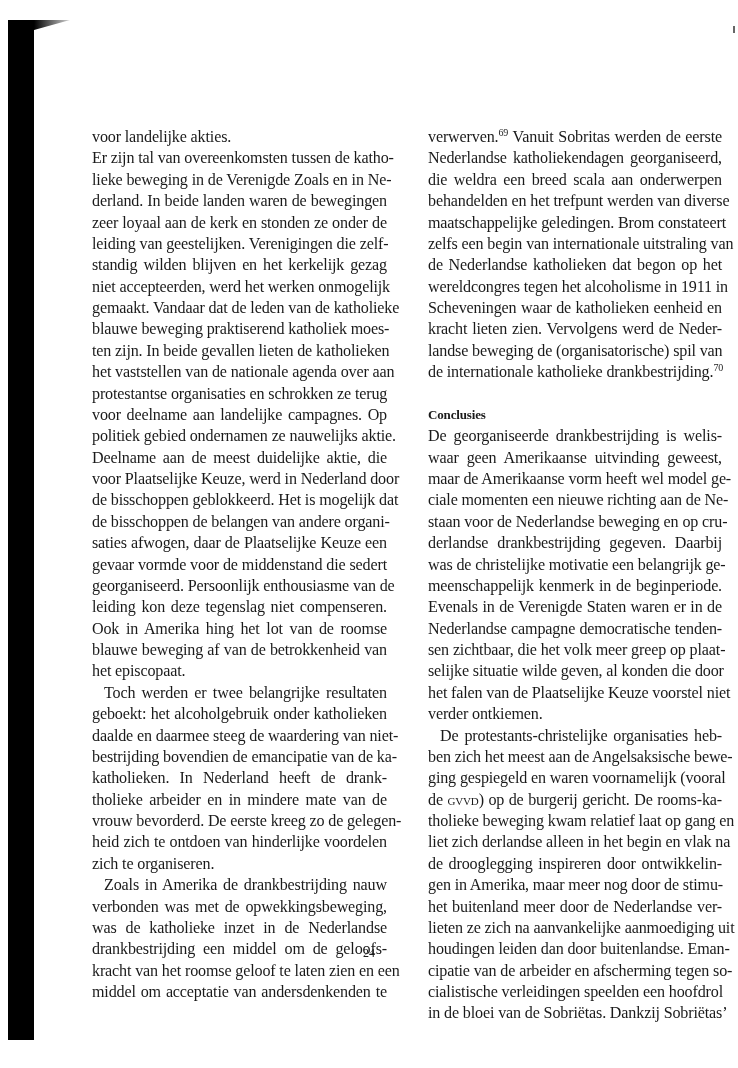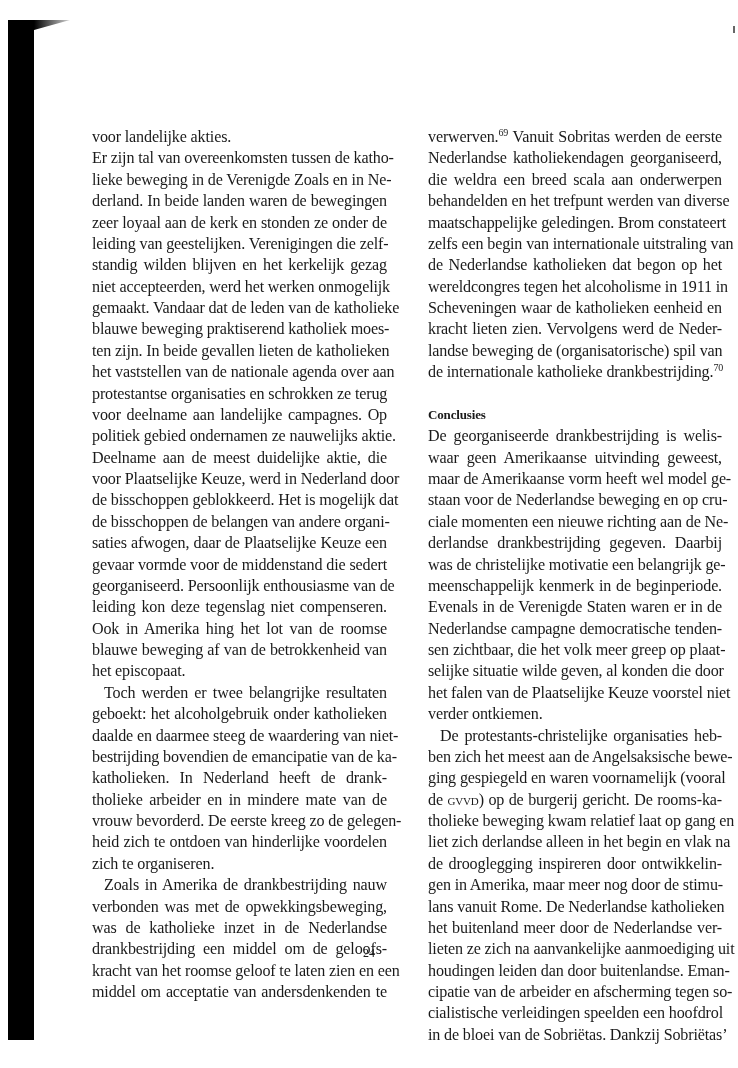--- a/index.html
+++ b/index.html
@@ -108,40 +108,39 @@
       <span class="line"><span>Scheveningen waar de katholieken eenheid en</span></span>
       <span class="line"><span>kracht lieten zien. Vervolgens werd de Neder-</span></span>
       <span class="line"><span>landse beweging de (organisatorische) spil van</span></span>
       <span class="line last"><span>de internationale katholieke drankbestrijding.</span><sup>70</sup></span>
     </div>
   <div class="heading">Conclusies</div>
   <div id="col-right-concl">
       <span class="line"><span>De georganiseerde drankbestrijding is welis-</span></span>
       <span class="line"><span>waar geen Amerikaanse uitvinding geweest,</span></span>
       <span class="line"><span>maar de Amerikaanse vorm heeft wel model ge-</span></span>
+      <span class="line"><span>ciale momenten een nieuwe richting aan de Ne-</span></span>
       <span class="line"><span>staan voor de Nederlandse beweging en op cru-</span></span>
-      <span class="line"><span>ciale momenten een nieuwe richting aan de Ne-</span></span>
       <span class="line"><span>derlandse drankbestrijding gegeven. Daarbij</span></span>
       <span class="line"><span>was de christelijke motivatie een belangrijk ge-</span></span>
       <span class="line"><span>meenschappelijk kenmerk in de beginperiode.</span></span>
       <span class="line"><span>Evenals in de Verenigde Staten waren er in de</span></span>
       <span class="line"><span>Nederlandse campagne democratische tenden-</span></span>
       <span class="line"><span>sen zichtbaar, die het volk meer greep op plaat-</span></span>
       <span class="line"><span>selijke situatie wilde geven, al konden die door</span></span>
       <span class="line"><span>het falen van de Plaatselijke Keuze voorstel niet</span></span>
       <span class="line last"><span>verder ontkiemen.</span></span>
       <span class="line indent"><span>De protestants-christelijke organisaties heb-</span></span>
       <span class="line"><span>ben zich het meest aan de Angelsaksische bewe-</span></span>
       <span class="line"><span>ging gespiegeld en waren voornamelijk (vooral</span></span>
       <span class="line"><span>de </span><span class="smallcaps">gvvd</span><span>) op de burgerij gericht. De rooms-ka-</span></span>
       <span class="line"><span>tholieke beweging kwam relatief laat op gang en</span></span>
       <span class="line"><span>liet zich derlandse alleen in het begin en vlak na</span></span>
       <span class="line"><span>de drooglegging inspireren door ontwikkelin-</span></span>
       <span class="line"><span>gen in Amerika, maar meer nog door de stimu-</span></span>
-      <span class="line"><span>lans vanuit Rome. De Nederlandse katholieken</span></span>
       <span class="line"><span>het buitenland meer door de Nederlandse ver-</span></span>
       <span class="line"><span>lieten ze zich na aanvankelijke aanmoediging uit</span></span>
       <span class="line"><span>houdingen leiden dan door buitenlandse. Eman-</span></span>
       <span class="line"><span>cipatie van de arbeider en afscherming tegen so-</span></span>
       <span class="line"><span>cialistische verleidingen speelden een hoofdrol</span></span>
       <span class="line"><span>in de bloei van de Sobriëtas. Dankzij Sobriëtas’</span></span>
     </div>
 </div>
 
 <div class="page-number">24</div>

